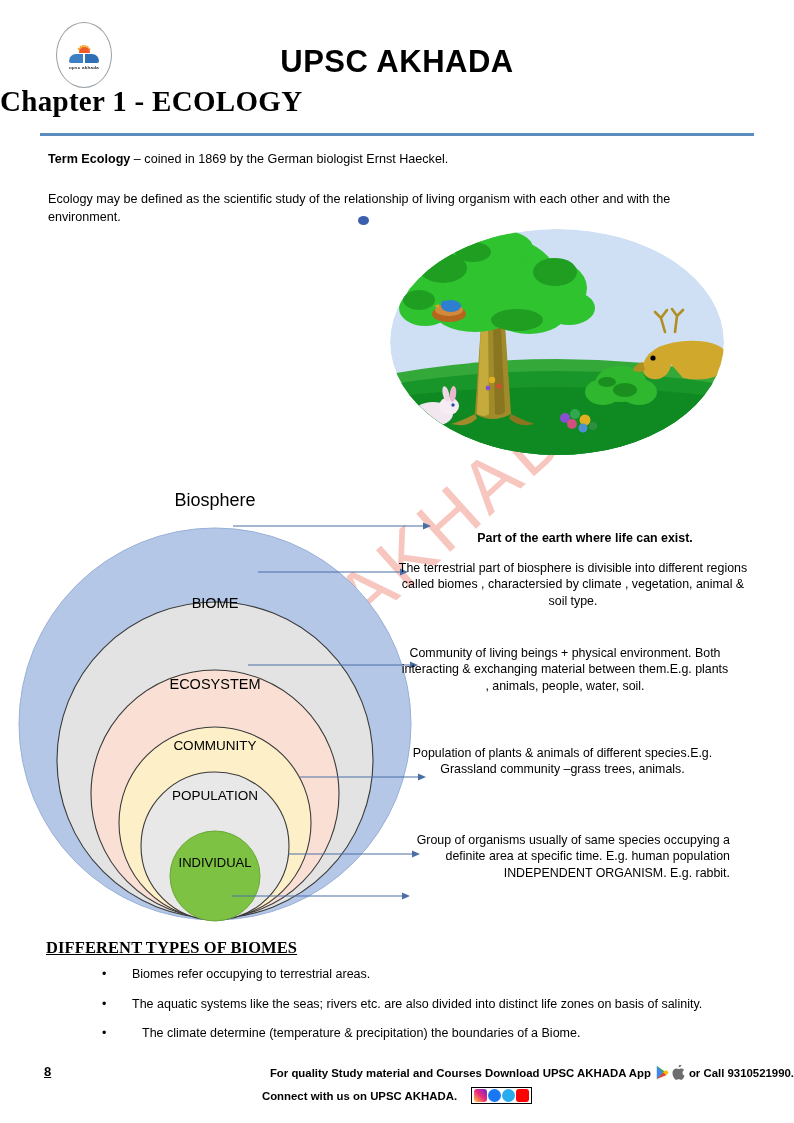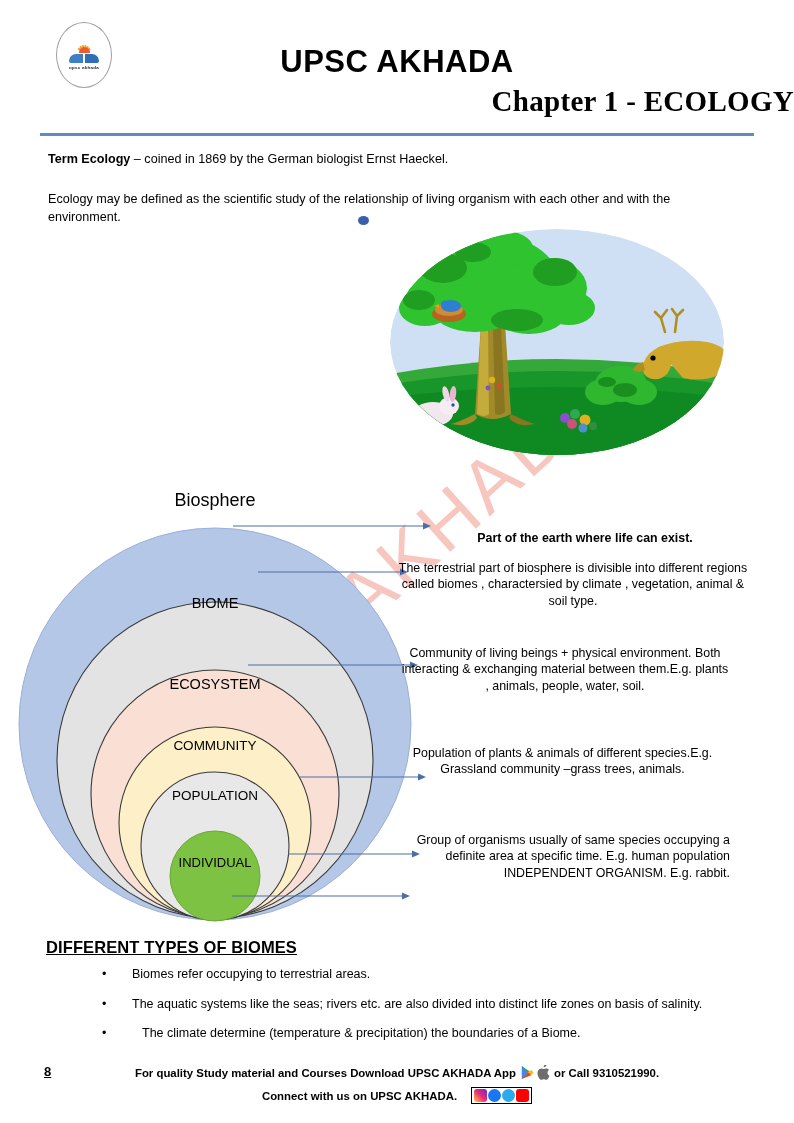--- a/index.html
+++ b/index.html
@@ -32,21 +32,21 @@
   .logo-book .pg.l{left:0;border-radius:7px 0 0 2px;background:#3c7fc4;}
   .logo-book .pg.r{right:0;border-radius:0 7px 2px 0;background:#2f6fb5;}
   .logo-text{font-size:4.4px;font-weight:bold;letter-spacing:.3px;color:#222;margin-top:2px;}
 
   .title1{
     position:absolute;left:0;right:0;top:44px;text-align:center;
     font-family:"Liberation Sans",sans-serif;font-size:31px;font-weight:bold;
     letter-spacing:.5px;z-index:5;
   }
   .title2{
-    position:absolute;left:0;right:0;top:85px;text-align:right;
+    position:absolute;left:0;right:0;top:85px;text-align:left;
     font-family:"Liberation Serif",serif;font-size:29px;font-weight:bold;
     letter-spacing:.3px;z-index:5;
   }
   .rule{position:absolute;left:40px;right:40px;top:133px;height:3px;background:#5b8dbe;z-index:5;}
 
   
   .intro{position:absolute;left:48px;width:690px;font-size:12.6px;line-height:1.45;z-index:5;}
   .intro.p1{top:150px;}
   .intro.p2{top:182px;margin-top:8px;}
   .intro b{font-weight:bold;}
@@ -71,32 +71,32 @@
   .c-com{left:410px;top:745px;width:305px;}
   .c-pop{left:400px;top:832px;width:330px;text-align:right;}
 
   
   .arrow{position:absolute;z-index:4;}
   .arrow svg{display:block;overflow:visible;}
 
   
   .sec-title{
     position:absolute;left:46px;top:938px;font-size:16.5px;font-weight:bold;
-    text-decoration:underline;letter-spacing:.1px;z-index:5;
+    text-decoration:underline;letter-spacing:.1px;z-index:5;font-family:Liberation Serif, serif;
   }
   .bullets{position:absolute;left:96px;top:966px;width:640px;z-index:5;}
   .bullet{position:relative;font-size:12.5px;line-height:1.32;margin-bottom:13px;padding-left:36px;}
   .bullet .bdot{position:absolute;left:6px;top:0;font-size:12.5px;}
   .bullet.indent{padding-left:46px;}
 
   
   .pagenum{position:absolute;left:44px;top:1064px;font-size:13px;font-weight:bold;
     text-decoration:underline;z-index:5;}
   .foot1{position:absolute;left:0;right:0;top:1065px;text-align:center;font-size:11.4px;
-    font-weight:bold;z-index:5;display:flex;justify-content:center;align-items:center;gap:2px;}
+    font-weight:bold;z-index:5;display:flex;justify-content:flex-end;align-items:center;gap:2px;}
   .foot2{position:absolute;left:0;right:0;top:1087px;text-align:center;font-size:11.4px;
     font-weight:bold;z-index:5;display:flex;justify-content:center;align-items:center;gap:14px;}
   .store-icons{display:inline-flex;align-items:center;gap:2px;margin:0 2px;}
   .social-box{display:inline-flex;align-items:center;gap:1px;border:1.4px solid #000;padding:1px 2px;background:#fff;}
   .sico{width:13px;height:13px;border-radius:3px;display:block;}
   .sico.ig{background:linear-gradient(45deg,#f9ce34,#ee2a7b,#6228d7);}
   .sico.fb{background:#1877f2;border-radius:50%;}
   .sico.tg{background:#2aabee;border-radius:50%;}
   .sico.yt{background:#ff0000;border-radius:3px;}
 </style>

